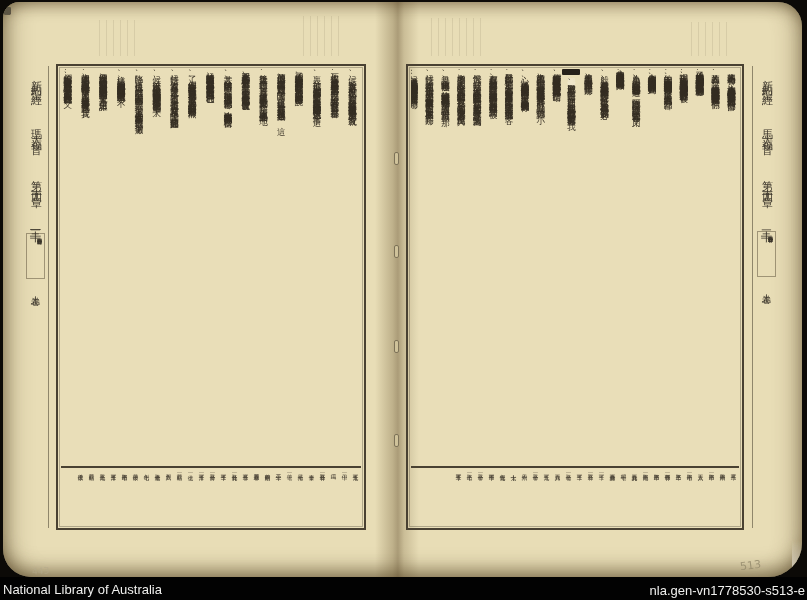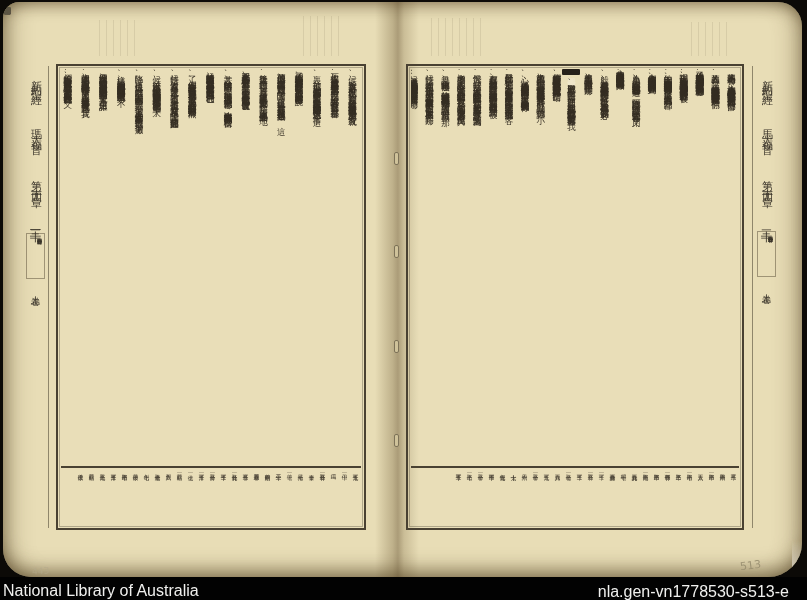--- a/index.html
+++ b/index.html
@@ -55,23 +55,23 @@
     border:0.5px solid rgba(70,60,40,.45);padding:1px;color:#55503f;height:42px;overflow:hidden;}
   .s-vol{font-size:9.5px;letter-spacing:1px;margin-top:9px;}
   
   .pencil{position:absolute;font-family:"DejaVu Sans","Liberation Sans",sans-serif;}
   .pencil-right{left:737px;top:557px;font-size:11px;color:#958b6d;transform:rotate(-7deg);opacity:.85;}
   .pencil-left{left:29px;top:564px;font-size:9px;color:#b3a98c;transform:rotate(-4deg);opacity:.6;}
   .glare{position:absolute;right:0;bottom:0;width:10px;height:36px;
     background:linear-gradient(180deg,rgba(252,250,242,0),rgba(252,250,242,.8));
     border-bottom-right-radius:24px;}
   .caption-bar{position:absolute;left:0;right:0;bottom:0;height:23px;background:#020202;
-    font-family:"Liberation Sans","DejaVu Sans",sans-serif;color:#f0f0ee;font-size:16px;}
+    font-family:"Liberation Sans","DejaVu Sans",sans-serif;color:#f0f0ee;font-size:13px;}
   .caption-left{position:absolute;left:3px;top:5px;}
-  .caption-right{position:absolute;right:18px;top:6px;}
+  .caption-right{position:absolute;right:2px;top:6px;}
 </style>
 </head>
 <body>
 
 <div class="book">
   <div class="gutter"></div>
   <span class="stitch" style="top:150px"></span>
   <span class="stitch" style="top:243px"></span>
   <span class="stitch" style="top:338px"></span>
   <span class="stitch" style="top:432px"></span>

